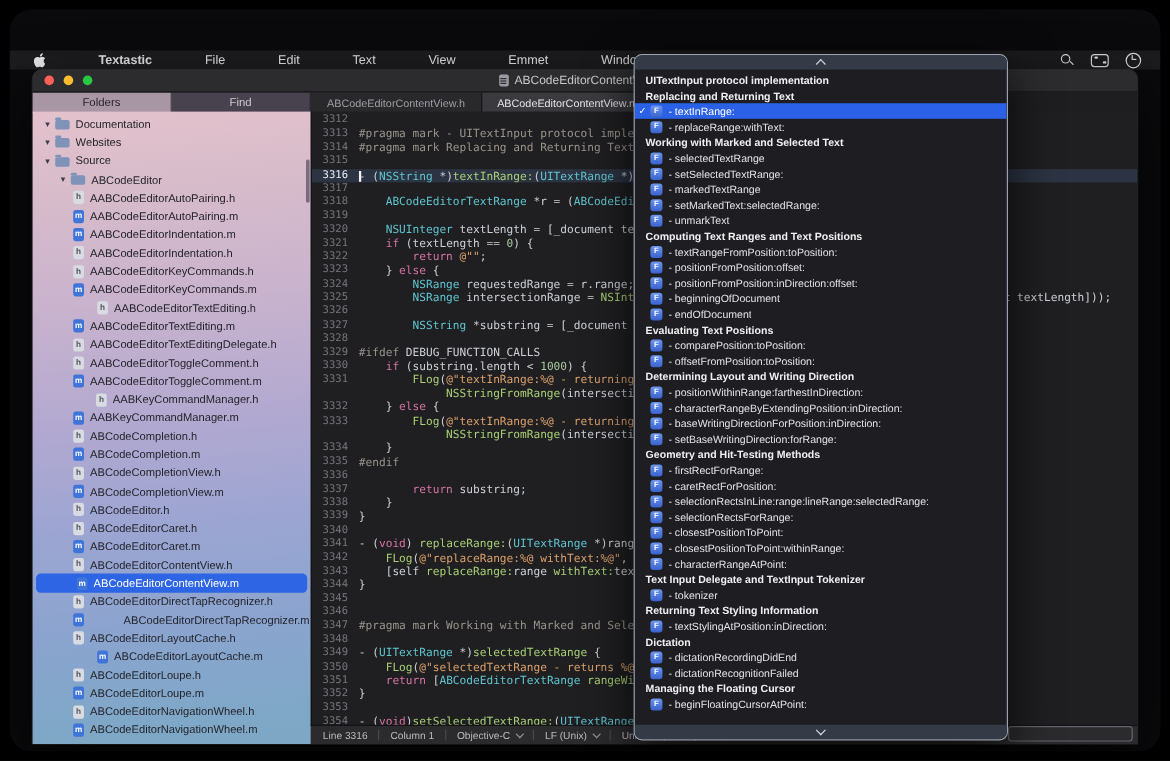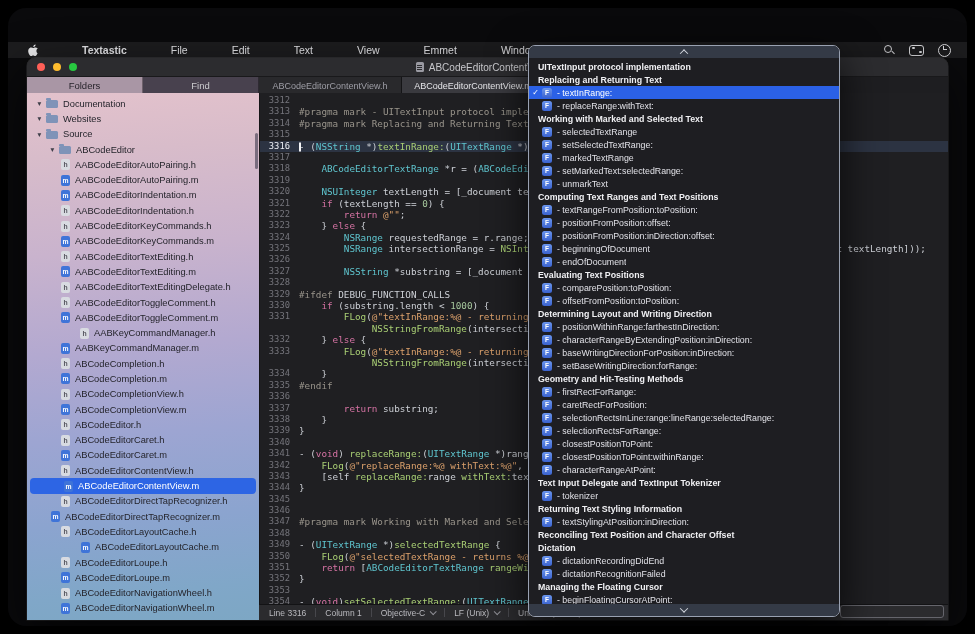--- a/index.html
+++ b/index.html
@@ -201,21 +201,21 @@
             <span class="tree-label">AABCodeEditorIndentation.h</span>
           </div>
           <div class="tree-row" style="padding-left: 34px;">
             <span class="ic-file ext-h">h</span>
             <span class="tree-label">AABCodeEditorKeyCommands.h</span>
           </div>
           <div class="tree-row" style="padding-left: 34px;">
             <span class="ic-file ext-m">m</span>
             <span class="tree-label">AABCodeEditorKeyCommands.m</span>
           </div>
-          <div class="tree-row" style="padding-left: 34px;">
+          <div class="tree-row" style="padding-left: 54px;">
             <span class="ic-file ext-h">h</span>
             <span class="tree-label">AABCodeEditorTextEditing.h</span>
           </div>
           <div class="tree-row" style="padding-left: 34px;">
             <span class="ic-file ext-m">m</span>
             <span class="tree-label">AABCodeEditorTextEditing.m</span>
           </div>
           <div class="tree-row" style="padding-left: 34px;">
             <span class="ic-file ext-h">h</span>
             <span class="tree-label">AABCodeEditorTextEditingDelegate.h</span>
@@ -269,21 +269,21 @@
             <span class="tree-label">ABCodeEditorContentView.h</span>
           </div>
           <div class="tree-row sel" style="padding-left: 34px;">
             <span class="ic-file ext-m">m</span>
             <span class="tree-label">ABCodeEditorContentView.m</span>
           </div>
           <div class="tree-row" style="padding-left: 34px;">
             <span class="ic-file ext-h">h</span>
             <span class="tree-label">ABCodeEditorDirectTapRecognizer.h</span>
           </div>
-          <div class="tree-row" style="padding-left: 24px;">
+          <div class="tree-row" style="padding-left: 34px; gap: 28px;">
             <span class="ic-file ext-m">m</span>
             <span class="tree-label">ABCodeEditorDirectTapRecognizer.m</span>
           </div>
           <div class="tree-row" style="padding-left: 34px;">
             <span class="ic-file ext-h">h</span>
             <span class="tree-label">ABCodeEditorLayoutCache.h</span>
           </div>
           <div class="tree-row" style="padding-left: 54px;">
             <span class="ic-file ext-m">m</span>
             <span class="tree-label">ABCodeEditorLayoutCache.m</span>
@@ -528,21 +528,20 @@
           <span class="check"></span>
           <span class="sym-icon">F</span>
           <span class="pop-label">- tokenizer</span>
         </div>
         <div class="pop-header">Returning Text Styling Information</div>
         <div class="pop-item">
           <span class="check"></span>
           <span class="sym-icon">F</span>
           <span class="pop-label">- textStylingAtPosition:inDirection:</span>
         </div>
-        <div class="pop-header">Reconciling Text Position and Character Offset</div>
         <div class="pop-header">Dictation</div>
         <div class="pop-item">
           <span class="check"></span>
           <span class="sym-icon">F</span>
           <span class="pop-label">- dictationRecordingDidEnd</span>
         </div>
         <div class="pop-item">
           <span class="check"></span>
           <span class="sym-icon">F</span>
           <span class="pop-label">- dictationRecognitionFailed</span>

